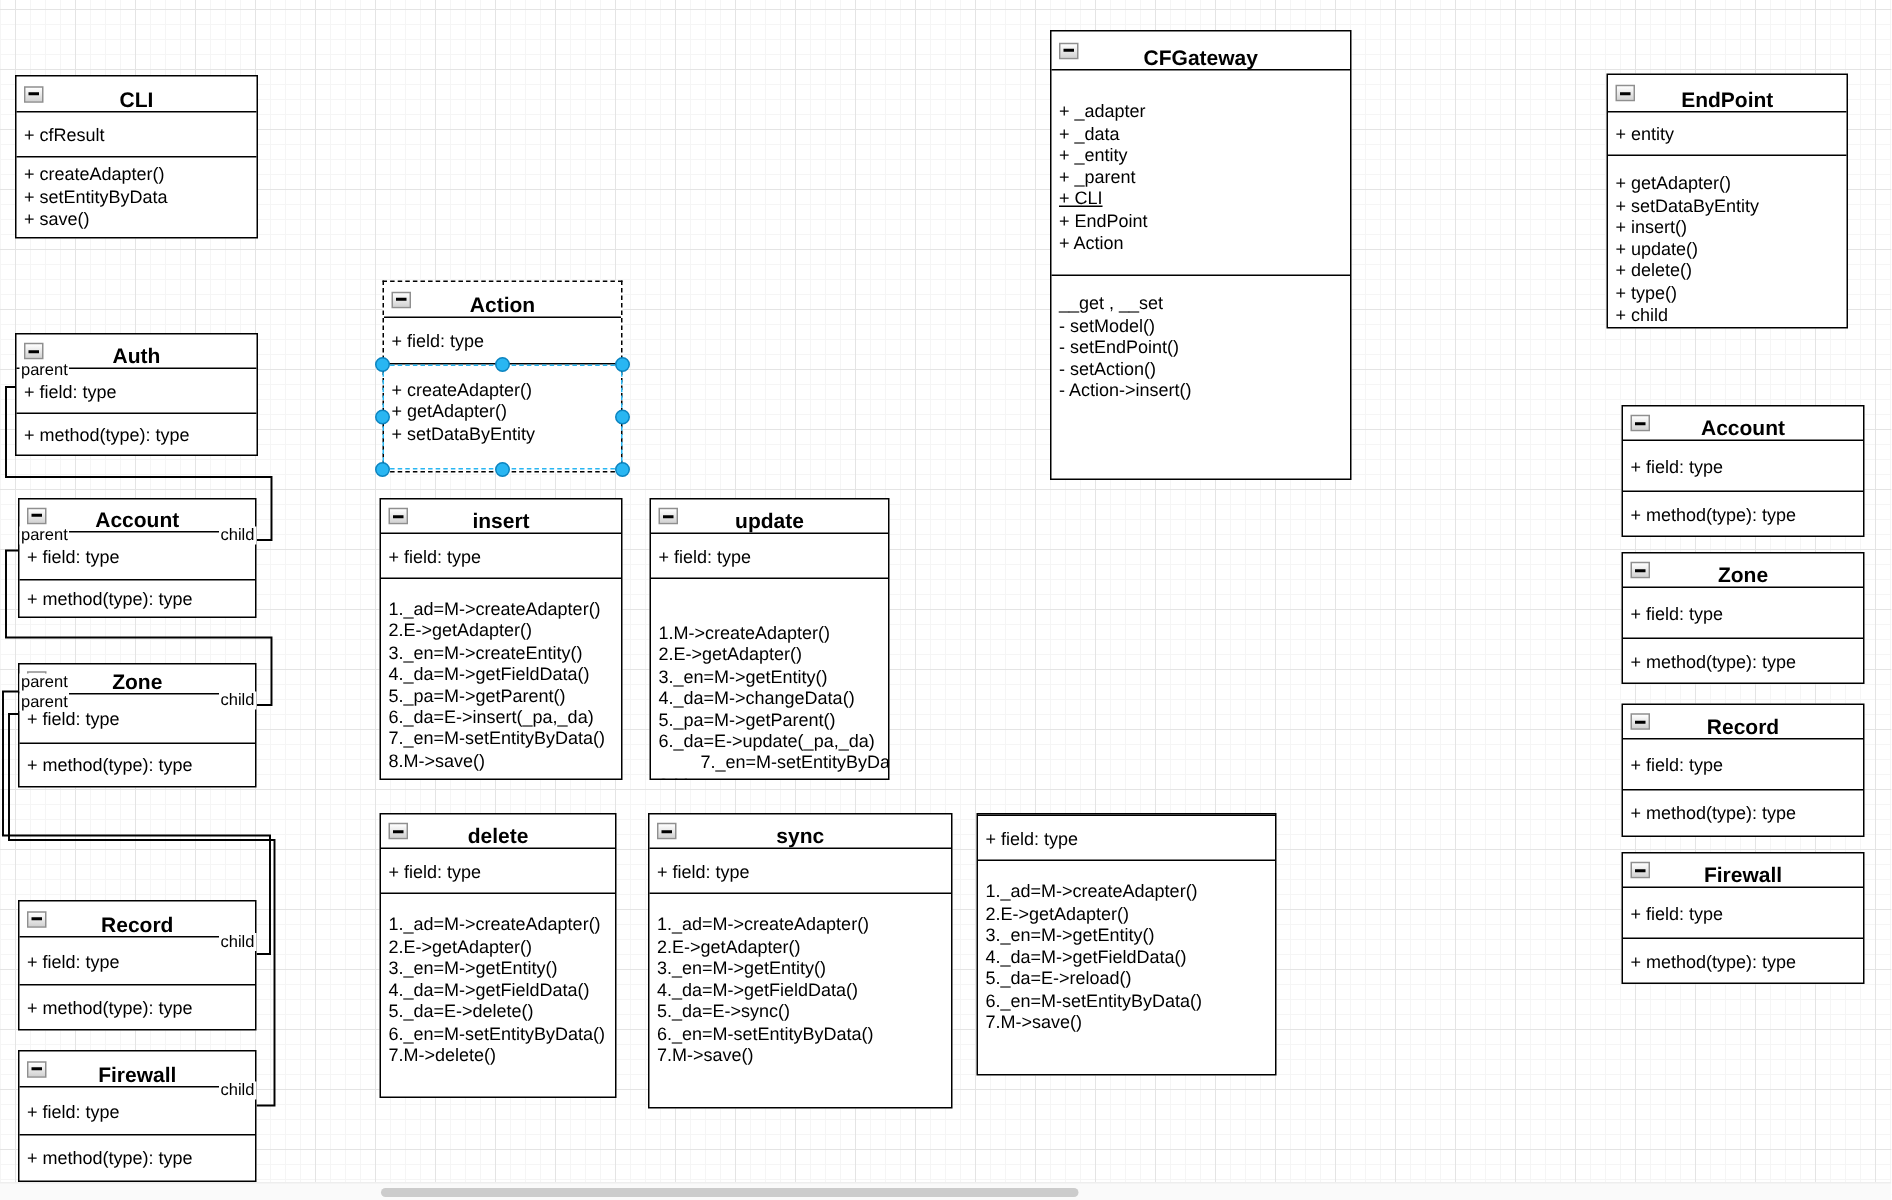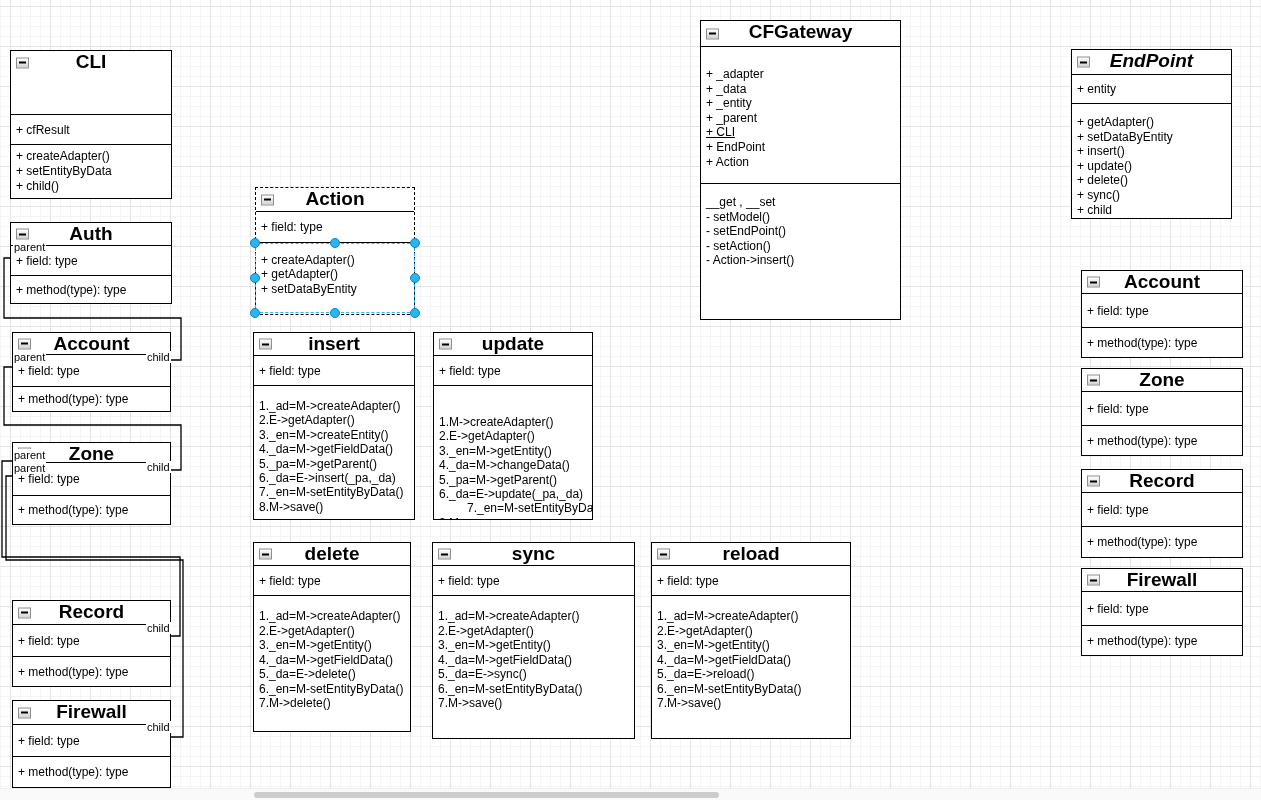--- a/index.html
+++ b/index.html
@@ -10,22 +10,22 @@
     background-image:
       linear-gradient(#e4e4e4 1px, transparent 1px),
       linear-gradient(90deg,#e4e4e4 1px, transparent 1px),
       linear-gradient(#f5f5f5 1px, transparent 1px),
       linear-gradient(90deg,#f5f5f5 1px, transparent 1px);
     background-size:40px 40px,40px 40px,10px 10px,10px 10px;
     background-position:10px 6px,10px 6px,0 6px,0 6px;
   }
   .uml-box{position:absolute;background:#fff;border:1px solid #000;box-sizing:border-box;}
   .uml-box.dashed{border:1px dashed #000;}
-  .uml-title{position:relative;display:flex;align-items:flex-start;justify-content:center;
-    font-weight:bold;font-size:19px;box-sizing:border-box;white-space:nowrap;}
+  .uml-title{position:relative;display:flex;align-items:flex-end;justify-content:center;
+    font-weight:bold;font-size:14px;box-sizing:border-box;white-space:nowrap;}
   .collapse-icon{position:absolute;left:5px;top:50%;transform:translateY(-50%);
     width:13px;height:11px;border:1px solid #8f8f8f;background:linear-gradient(#ffffff,#d2d2d2);
     display:flex;align-items:center;justify-content:center;box-sizing:border-box;}
   .collapse-minus{width:7px;height:2px;background:#000;}
   .uml-sec{border-top:1px solid #000;box-sizing:border-box;overflow:hidden;
     font-size:12px;padding-left:5px;white-space:nowrap;}
   .uml-sec.center1{display:flex;align-items:center;}
   .uml-line{white-space:nowrap;}
   .edge-label{position:absolute;font-size:11px;line-height:12px;background:#fff;
     padding:0 1px;transform:translateY(-50%);white-space:nowrap;}
@@ -49,27 +49,27 @@
       <polyline points="12,476 6,476 6,560 183,560 183,737 171,737" fill="none" stroke="#000" stroke-width="1.3"></polyline>
     </svg>
   <div id="boxes-layer">
       <div class="uml-box" style="left: 10px; top: 50px; width: 162px;">
         <div class="uml-title" style="height: 23px;">
           <div class="collapse-icon">
             <div class="collapse-minus"></div>
           </div>
           <div class="uml-title-text">CLI</div>
         </div>
-        <div class="uml-sec center1" style="height: 30px; margin-top: 40px;">
+        <div class="uml-sec center1" style="height: 30px;">
           <div class="uml-line">+ cfResult</div>
         </div>
         <div class="uml-sec" style="height: 54px; padding-top: 4px;">
           <div class="uml-line" style="line-height: 15px;">+ createAdapter()</div>
           <div class="uml-line" style="line-height: 15px;">+ setEntityByData</div>
-          <div class="uml-line" style="line-height: 15px;">+ child()</div>
+          <div class="uml-line" style="line-height: 15px;">+ save()</div>
         </div>
       </div>
       <div class="uml-box" style="left: 10px; top: 222px; width: 162px;">
         <div class="uml-title" style="height: 22px;">
           <div class="collapse-icon">
             <div class="collapse-minus"></div>
           </div>
           <div class="uml-title-text">Auth</div>
         </div>
         <div class="uml-sec center1" style="height: 30px;">
@@ -227,26 +227,20 @@
           <div class="uml-line" style="line-height: 14.5px;">1._ad=M-&gt;createAdapter()</div>
           <div class="uml-line" style="line-height: 14.5px;">2.E-&gt;getAdapter()</div>
           <div class="uml-line" style="line-height: 14.5px;">3._en=M-&gt;getEntity()</div>
           <div class="uml-line" style="line-height: 14.5px;">4._da=M-&gt;getFieldData()</div>
           <div class="uml-line" style="line-height: 14.5px;">5._da=E-&gt;sync()</div>
           <div class="uml-line" style="line-height: 14.5px;">6._en=M-setEntityByData()</div>
           <div class="uml-line" style="line-height: 14.5px;">7.M-&gt;save()</div>
         </div>
       </div>
       <div class="uml-box" style="left: 651px; top: 542px; width: 200px;">
-        <div class="uml-title" style="height: 22px;">
-          <div class="collapse-icon">
-            <div class="collapse-minus"></div>
-          </div>
-          <div class="uml-title-text">reload</div>
-        </div>
         <div class="uml-sec center1" style="height: 30px;">
           <div class="uml-line">+ field: type</div>
         </div>
         <div class="uml-sec" style="height: 143px; padding-top: 13px;">
           <div class="uml-line" style="line-height: 14.5px;">1._ad=M-&gt;createAdapter()</div>
           <div class="uml-line" style="line-height: 14.5px;">2.E-&gt;getAdapter()</div>
           <div class="uml-line" style="line-height: 14.5px;">3._en=M-&gt;getEntity()</div>
           <div class="uml-line" style="line-height: 14.5px;">4._da=M-&gt;getFieldData()</div>
           <div class="uml-line" style="line-height: 14.5px;">5._da=E-&gt;reload()</div>
           <div class="uml-line" style="line-height: 14.5px;">6._en=M-setEntityByData()</div>
@@ -271,36 +265,36 @@
         </div>
         <div class="uml-sec" style="height: 136px; padding-top: 11px;">
           <div class="uml-line" style="line-height: 14.6px;">__get , __set</div>
           <div class="uml-line" style="line-height: 14.6px;">- setModel()</div>
           <div class="uml-line" style="line-height: 14.6px;">- setEndPoint()</div>
           <div class="uml-line" style="line-height: 14.6px;">- setAction()</div>
           <div class="uml-line" style="line-height: 14.6px;">- Action-&gt;insert()</div>
         </div>
       </div>
       <div class="uml-box" style="left: 1071px; top: 49px; width: 161px;">
-        <div class="uml-title" style="height: 24px; font-style: italic;">
+        <div class="uml-title" style="height: 24px;">
           <div class="collapse-icon">
             <div class="collapse-minus"></div>
           </div>
           <div class="uml-title-text">EndPoint</div>
         </div>
         <div class="uml-sec center1" style="height: 29px;">
           <div class="uml-line">+ entity</div>
         </div>
         <div class="uml-sec" style="height: 115px; padding-top: 11px;">
           <div class="uml-line" style="line-height: 14.6px;">+ getAdapter()</div>
           <div class="uml-line" style="line-height: 14.6px;">+ setDataByEntity</div>
           <div class="uml-line" style="line-height: 14.6px;">+ insert()</div>
           <div class="uml-line" style="line-height: 14.6px;">+ update()</div>
           <div class="uml-line" style="line-height: 14.6px;">+ delete()</div>
-          <div class="uml-line" style="line-height: 14.6px;">+ sync()</div>
+          <div class="uml-line" style="line-height: 14.6px;">+ type()</div>
           <div class="uml-line" style="line-height: 14.6px;">+ child</div>
         </div>
       </div>
       <div class="uml-box" style="left: 1081px; top: 270px; width: 162px;">
         <div class="uml-title" style="height: 22px;">
           <div class="collapse-icon">
             <div class="collapse-minus"></div>
           </div>
           <div class="uml-title-text">Account</div>
         </div>

